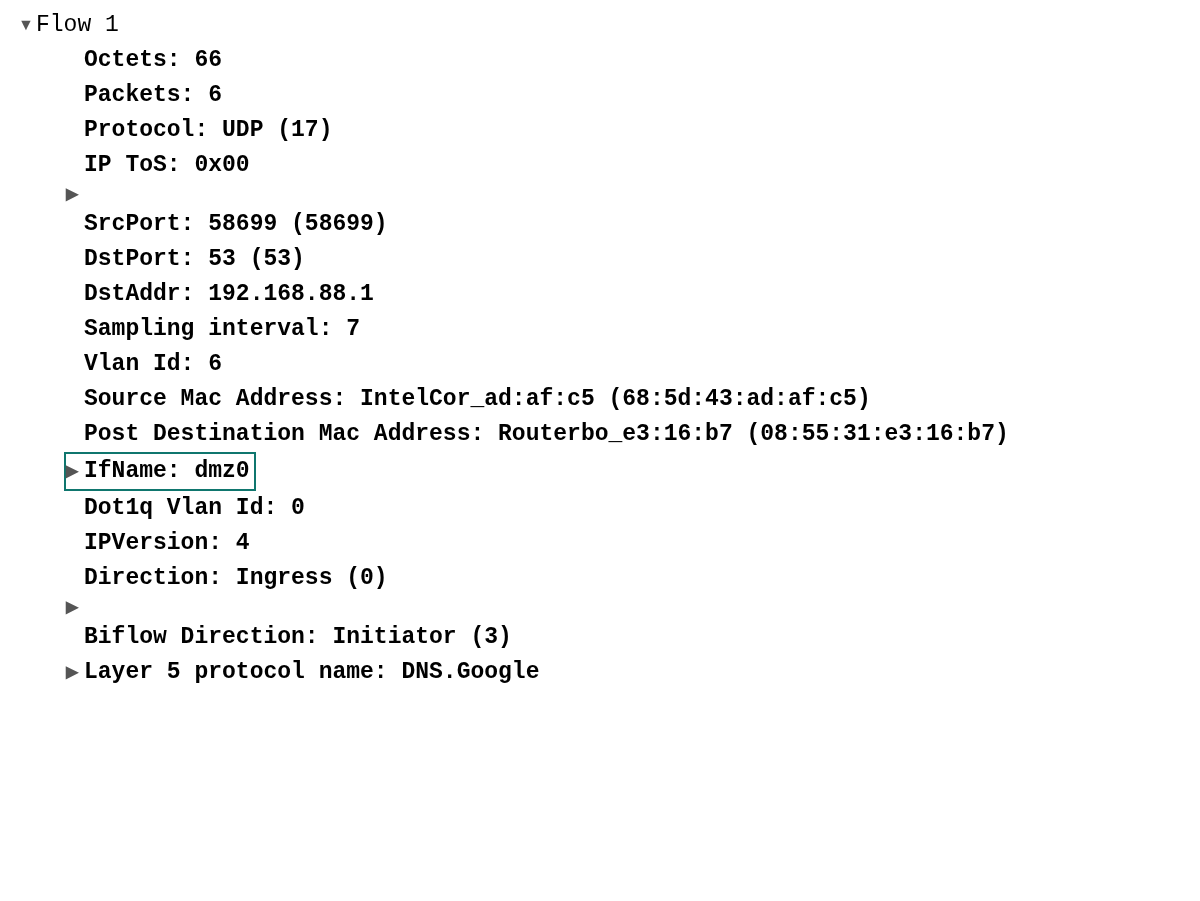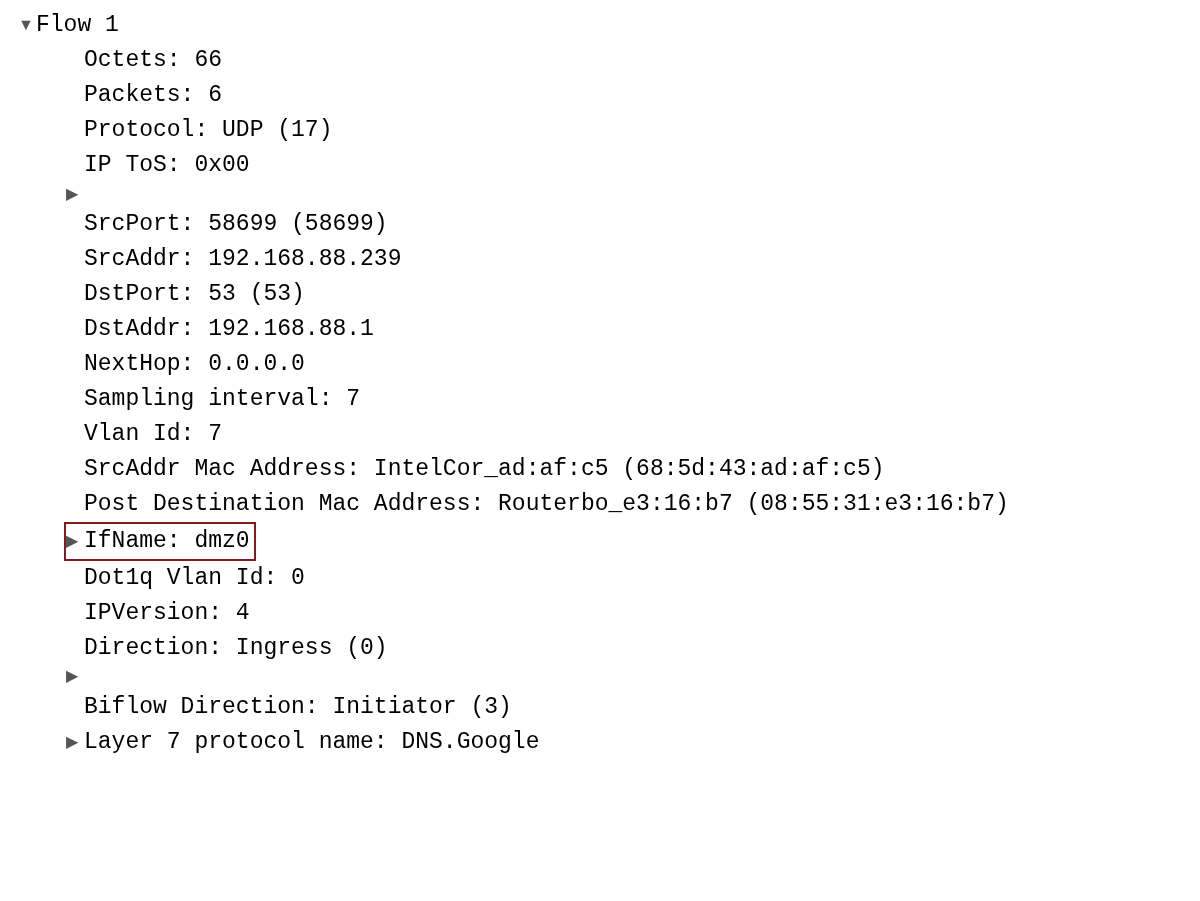--- a/index.html
+++ b/index.html
@@ -15,65 +15,63 @@
     .tree {
       padding-top: 8px;
       padding-left: 18px;
     }
     .row {
       display: flex;
       align-items: baseline;
       white-space: pre;
     }
     .indent-0 { padding-left: 0px; }
-    .indent-1 { padding-left: 48px; }
+    .indent-1 { padding-left: 48px; font-weight: bold; }
     .arrow {
       display: inline-block;
       width: 18px;
       text-align: left;
       font-family: sans-serif;
       font-size: 16px;
       color: #555;
       position: relative;
       top: -1px;
     }
     .no-arrow {
       display: inline-block;
       width: 18px;
     }
     .highlight-box {
-      border: 2px solid #7f1d1d;
+      border: 2px solid #0f766e;
       display: inline-block;
       padding: 0 4px 0 0;
       margin-left: -2px;
     }
   </style>
 </head>
 <body>
 
 <div class="tree">
   <div class="row indent-0">
     <span class="arrow">▼</span><span>Flow 1</span>
   </div>
   <div id="fields">
       <div class="row indent-1"><span class="no-arrow"></span><span>Octets: 66</span></div>
       <div class="row indent-1"><span class="no-arrow"></span><span>Packets: 6</span></div>
       <div class="row indent-1"><span class="no-arrow"></span><span>Protocol: UDP (17)</span></div>
       <div class="row indent-1"><span class="no-arrow"></span><span>IP ToS: 0x00</span></div>
       <div class="row indent-1"><span class="arrow">▶</span></div>
       <div class="row indent-1"><span class="no-arrow"></span><span>SrcPort: 58699 (58699)</span></div>
-      <div class="row indent-1"><span class="no-arrow"></span><span>SrcAddr: 192.168.88.239</span></div>
       <div class="row indent-1"><span class="no-arrow"></span><span>DstPort: 53 (53)</span></div>
       <div class="row indent-1"><span class="no-arrow"></span><span>DstAddr: 192.168.88.1</span></div>
-      <div class="row indent-1"><span class="no-arrow"></span><span>NextHop: 0.0.0.0</span></div>
       <div class="row indent-1"><span class="no-arrow"></span><span>Sampling interval: 7</span></div>
-      <div class="row indent-1"><span class="no-arrow"></span><span>Vlan Id: 7</span></div>
-      <div class="row indent-1"><span class="no-arrow"></span><span>SrcAddr Mac Address: IntelCor_ad:af:c5 (68:5d:43:ad:af:c5)</span></div>
+      <div class="row indent-1"><span class="no-arrow"></span><span>Vlan Id: 6</span></div>
+      <div class="row indent-1"><span class="no-arrow"></span><span>Source Mac Address: IntelCor_ad:af:c5 (68:5d:43:ad:af:c5)</span></div>
       <div class="row indent-1"><span class="no-arrow"></span><span>Post Destination Mac Address: Routerbo_e3:16:b7 (08:55:31:e3:16:b7)</span></div>
       <div class="row indent-1"><span class="highlight-box"><span class="arrow">▶</span><span>IfName: dmz0</span></span></div>
       <div class="row indent-1"><span class="no-arrow"></span><span>Dot1q Vlan Id: 0</span></div>
       <div class="row indent-1"><span class="no-arrow"></span><span>IPVersion: 4</span></div>
       <div class="row indent-1"><span class="no-arrow"></span><span>Direction: Ingress (0)</span></div>
       <div class="row indent-1"><span class="arrow">▶</span></div>
       <div class="row indent-1"><span class="no-arrow"></span><span>Biflow Direction: Initiator (3)</span></div>
-      <div class="row indent-1"><span class="arrow">▶</span><span>Layer 7 protocol name: DNS.Google</span></div>
+      <div class="row indent-1"><span class="arrow">▶</span><span>Layer 5 protocol name: DNS.Google</span></div>
     </div>
 </div>
 
 </body></html>

